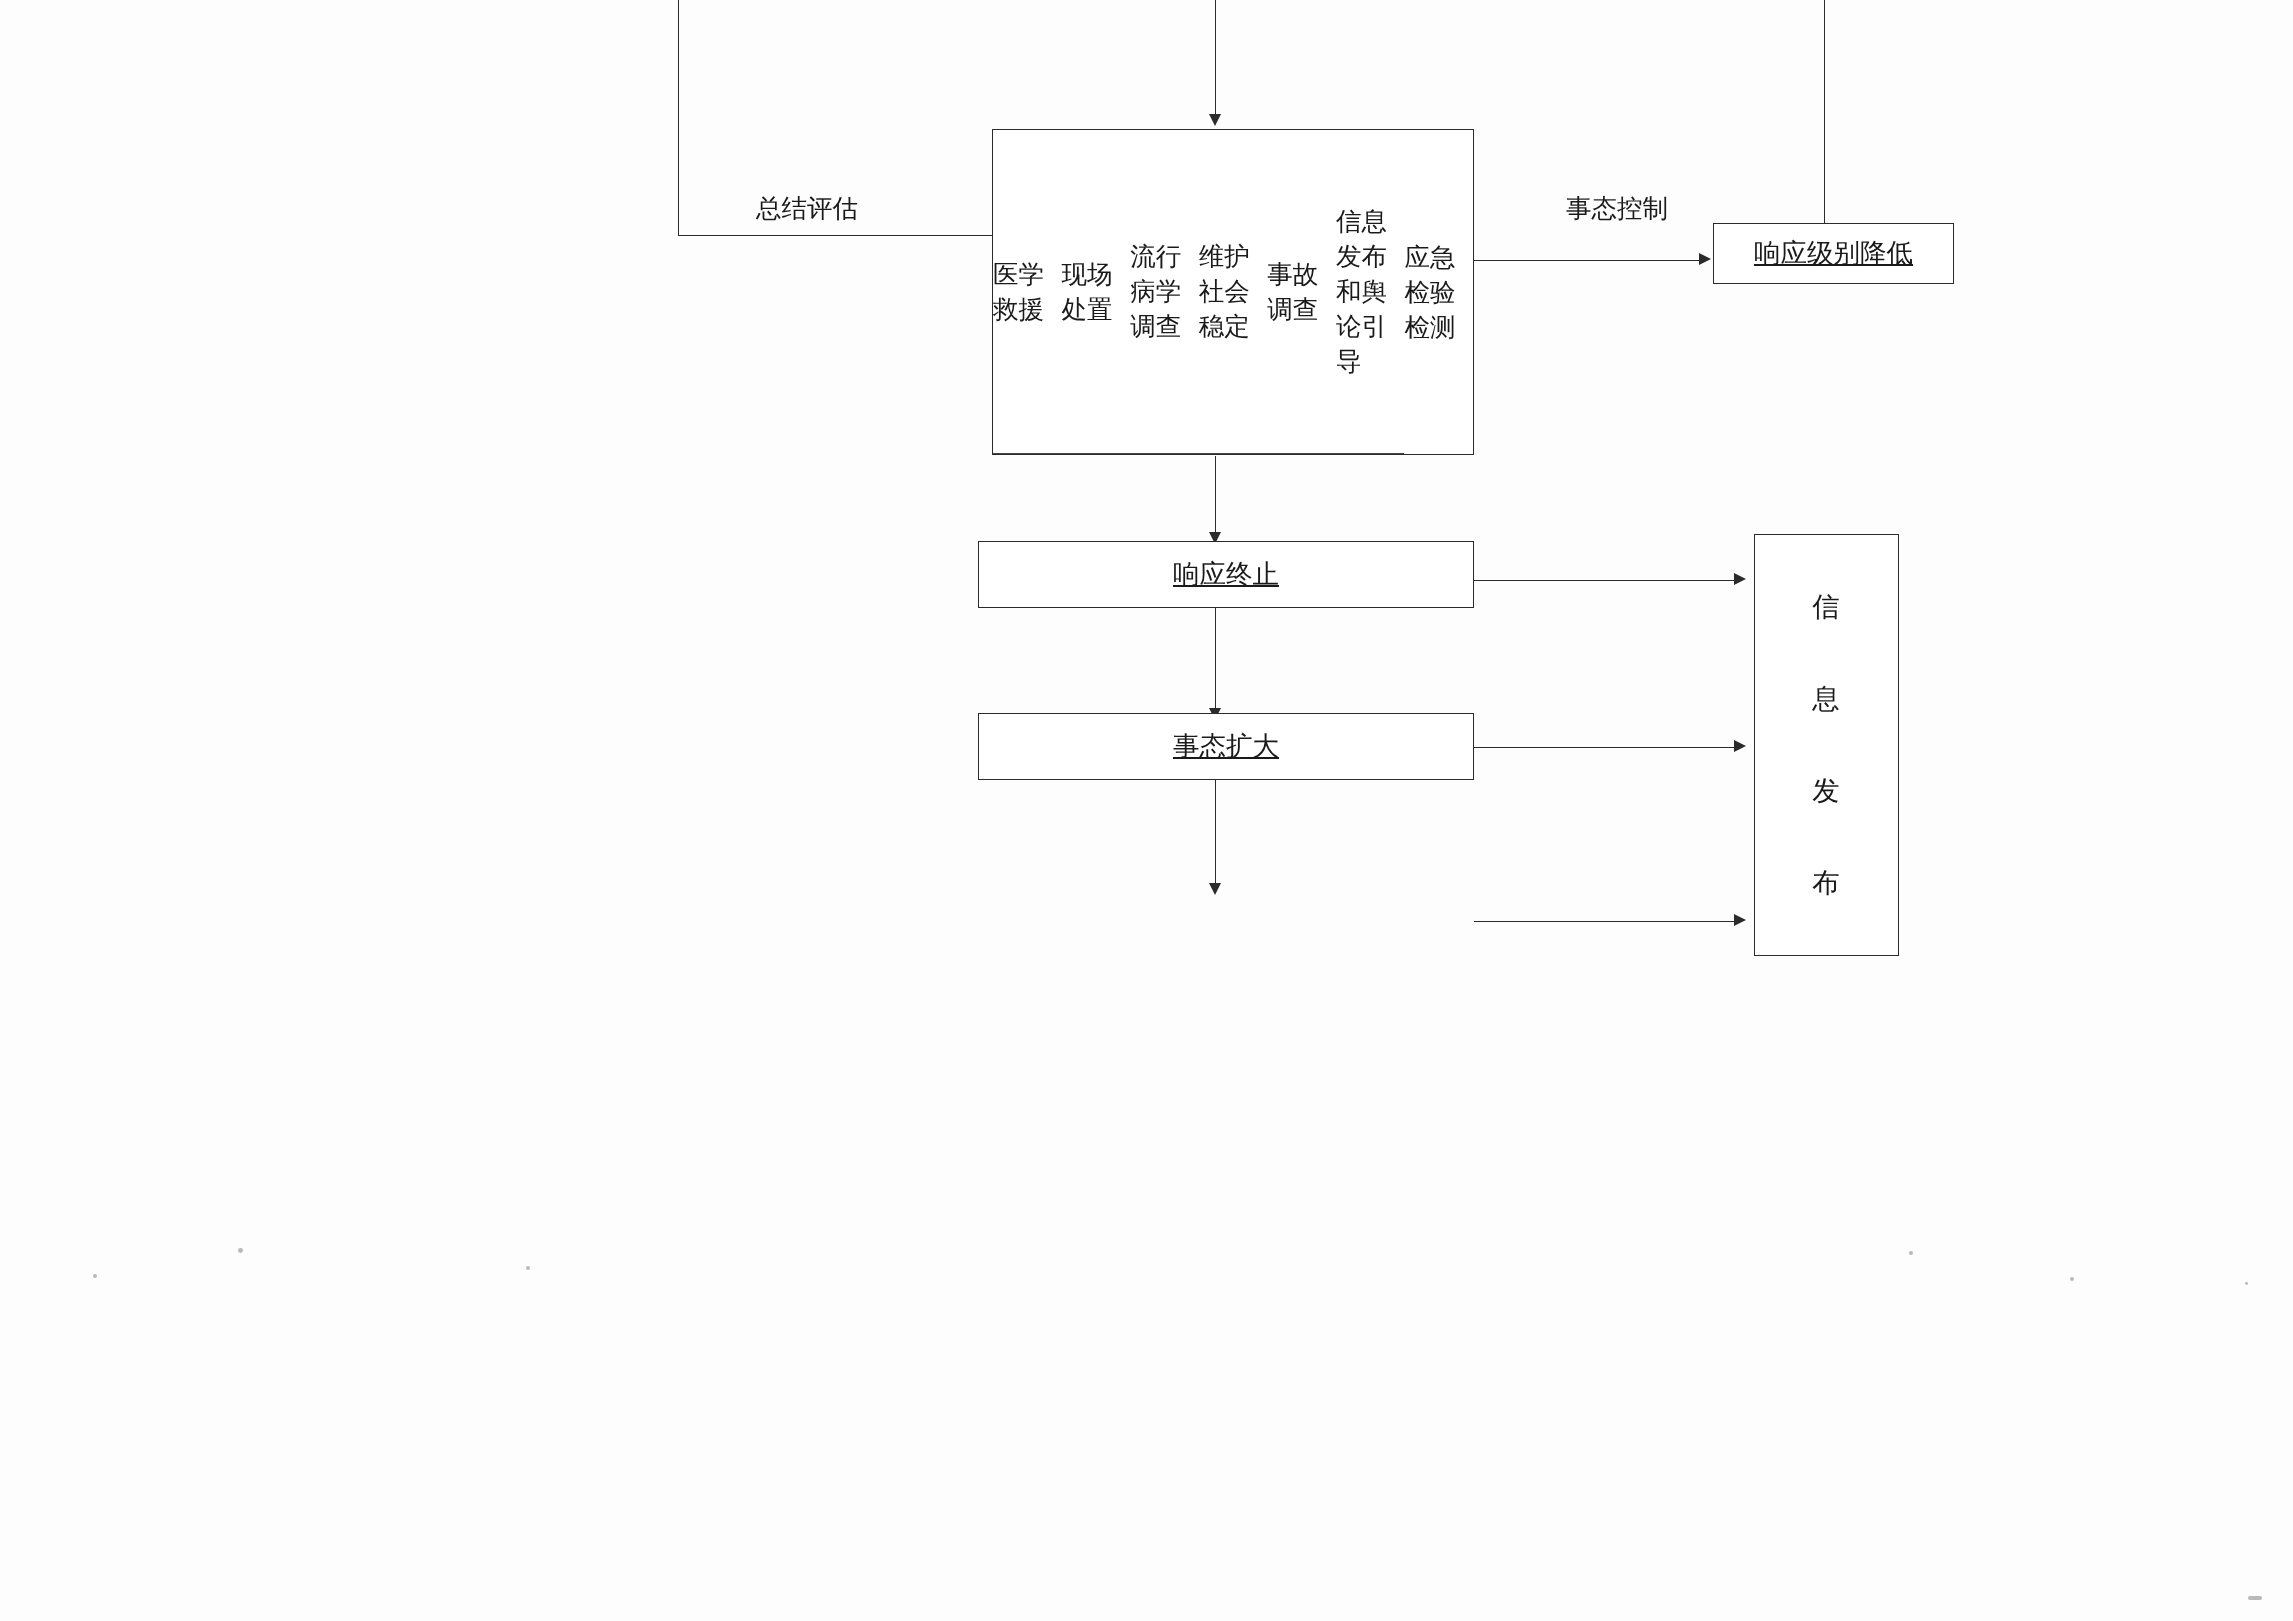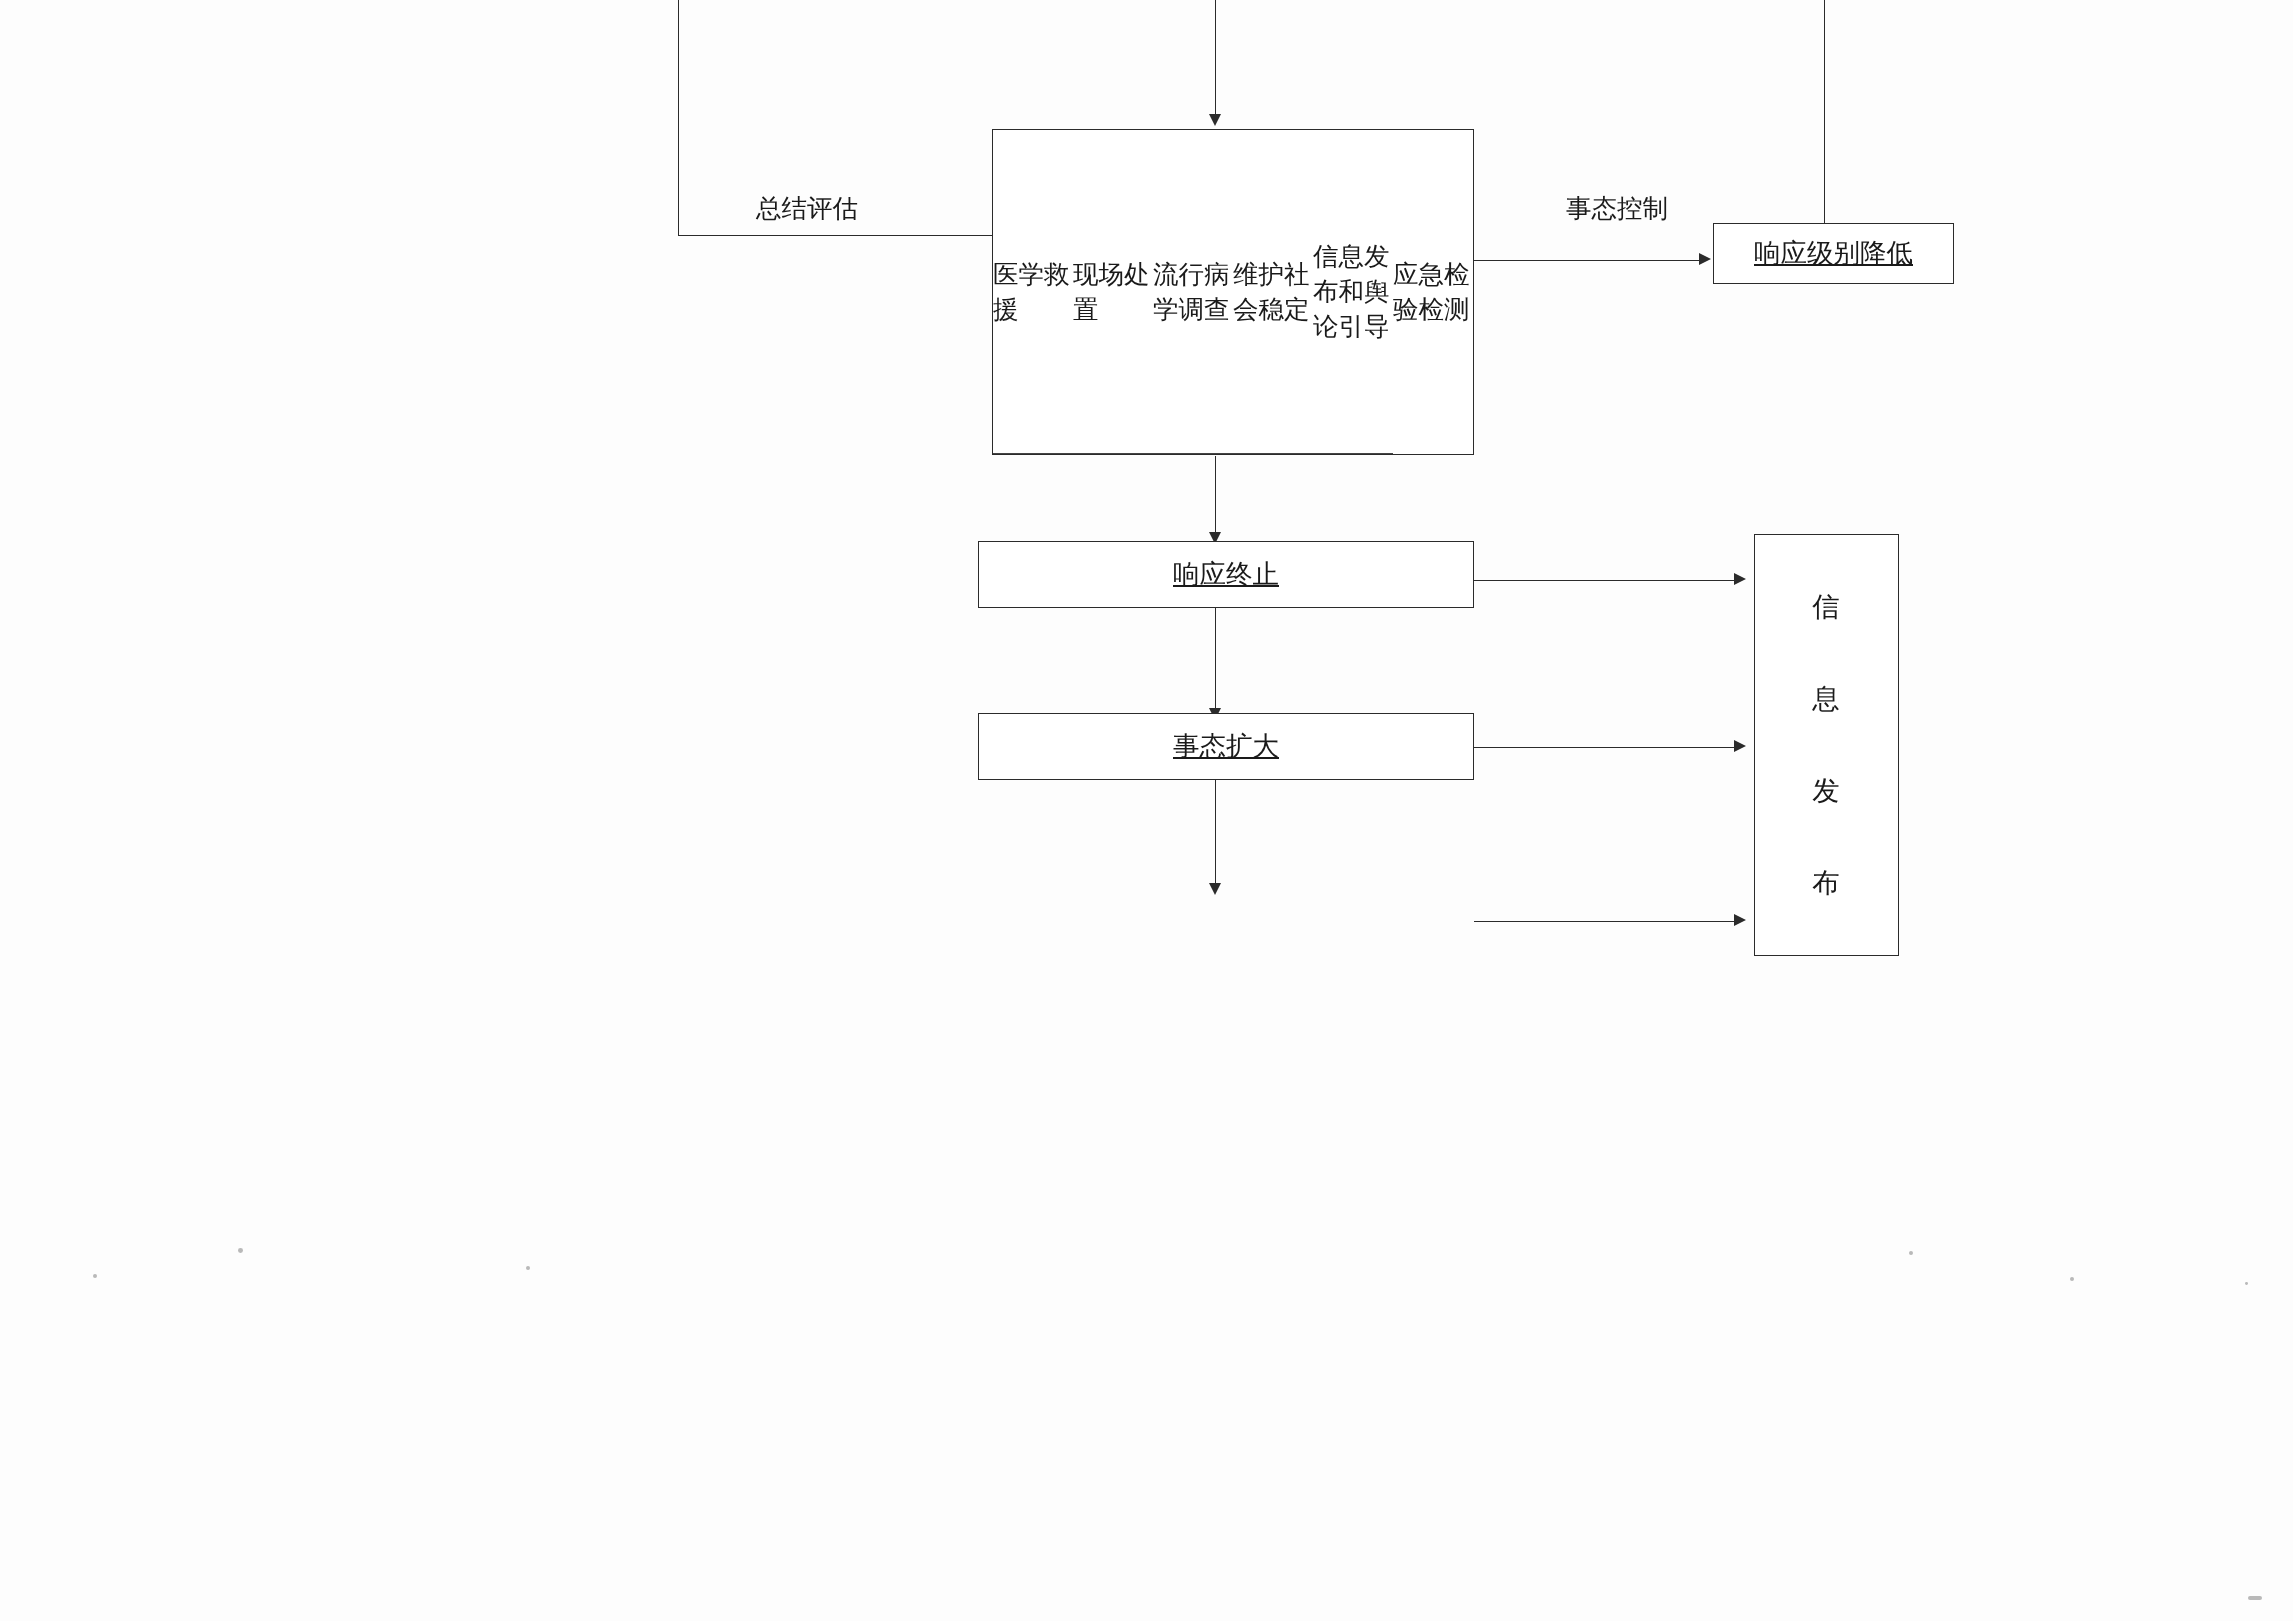--- a/index.html
+++ b/index.html
@@ -123,20 +123,21 @@
   <div class="vline" style="left:1824px; top:0px; height:223px;"></div>
 
   <div class="label fs-lbl" style="left:756px; top:191px;">总结评估</div>
   <div class="label fs-lbl" style="left:1566px; top:191px;">事态控制</div>
 
   <div class="stack" style="left:992px; top:129px; width:482px; height:326px;">
     <div class="row fs-row">医学救援</div>
     <div class="row fs-row">现场处置</div>
     <div class="row fs-row">流行病学调查</div>
     <div class="row fs-row">维护社会稳定</div>
+    <div class="row fs-row">事故调查</div>
     <div class="row fs-row">信息发布和舆论引导</div>
     <div class="row fs-row">应急检验检测</div>
   </div>
 
   <div class="box fs-main" style="left:1713px; top:223px; width:241px; height:61px;">响应级别降低</div>
 
   <div class="hline" style="left:1474px; top:260px; width:225px;"></div>
   <div class="arr-right" style="left:1699px; top:253px;"></div>
 
   <div class="vline" style="left:1215px; top:456px; height:78px;"></div>

